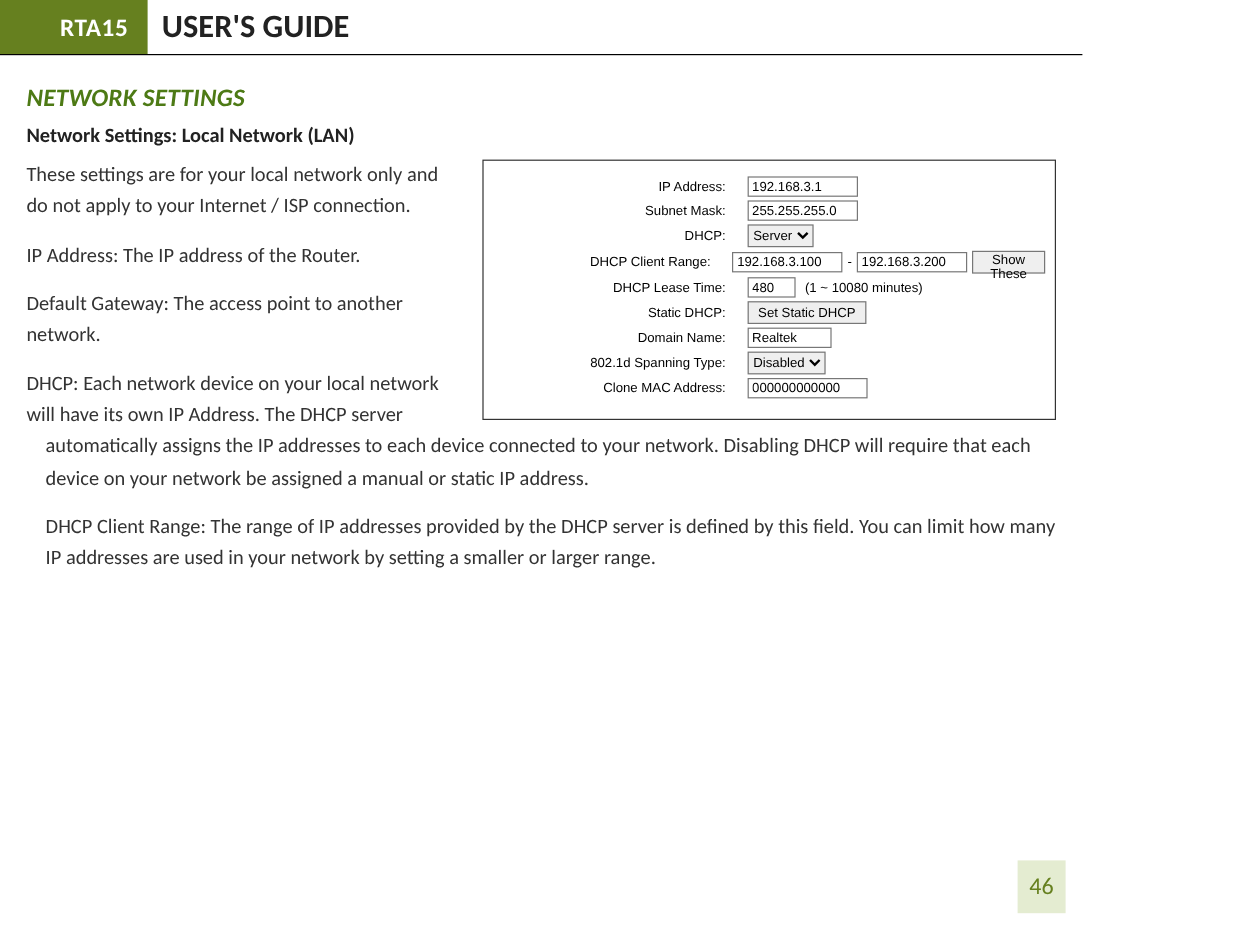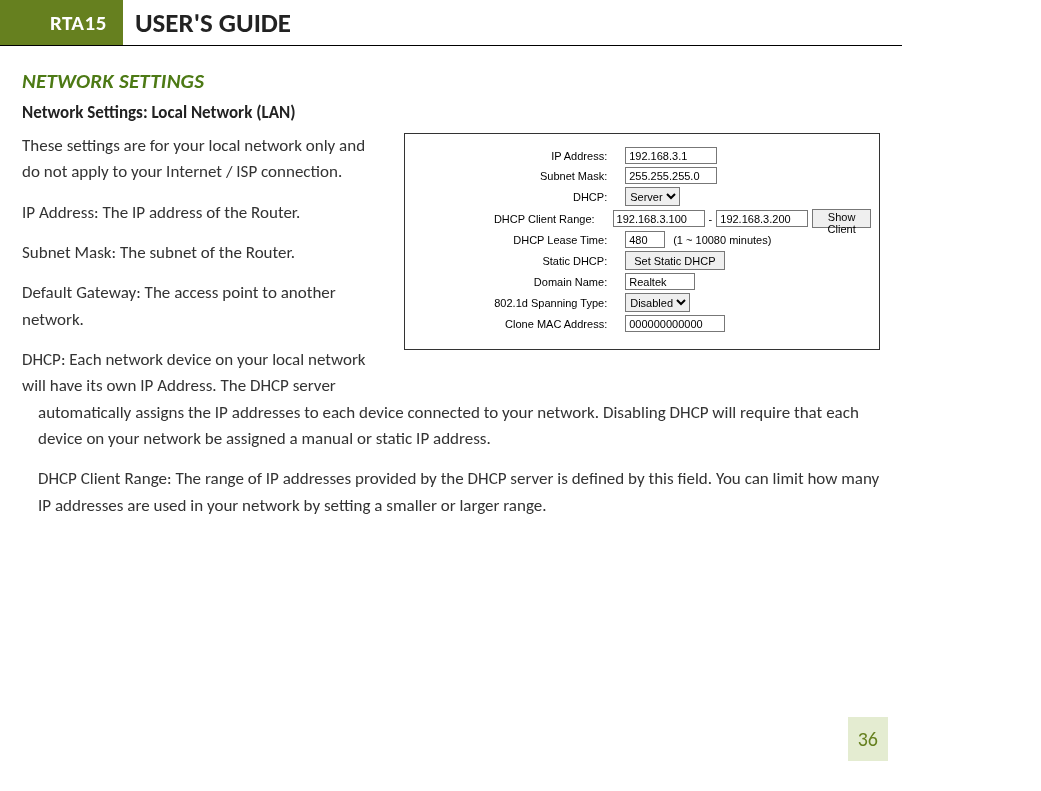--- a/index.html
+++ b/index.html
@@ -177,21 +177,20 @@
     <hr class="header-rule">
   </div>
 
   <div class="section-head">NETWORK SETTINGS</div>
   <div class="subhead">Network Settings: Local Network (LAN)</div>
 
   <div class="content-row">
     <div class="left-col">
       <p class="para">These settings are for your local network only and do not apply to your Internet / ISP connection.</p>
       <p class="para">IP Address: The IP address of the Router.</p>
-      <p class="para">Subnet Mask: The subnet of the Router.</p>
       <p class="para">Default Gateway: The access point to another network.</p>
       <p class="para" style="margin-bottom:0">DHCP: Each network device on your local network will have its own IP Address.  The DHCP server</p>
     </div>
 
     <div class="right-col">
       <div class="panel">
 
         <div class="form-row">
           <div class="lbl">IP Address:</div>
           <div class="ctl">
@@ -215,21 +214,21 @@
             </select>
           </div>
         </div>
 
         <div class="form-row">
           <div class="lbl">DHCP Client Range:</div>
           <div class="ctl">
             <input type="text" class="inp-ip-wide" value="192.168.3.100" style="">
             <span>-</span>
             <input type="text" class="inp-ip-wide" value="192.168.3.200" style="">
-            <button>Show Client</button>
+            <button>Show These</button>
           </div>
         </div>
 
         <div class="form-row">
           <div class="lbl">DHCP Lease Time:</div>
           <div class="ctl">
             <input type="text" class="inp-time" value="480" style="">
             <span class="hint">(1 ~ 10080 minutes)</span>
           </div>
         </div>
@@ -264,15 +263,15 @@
             </div>
         </div>
 
       </div>
     </div>
   </div>
 
   <p class="full-para" style="margin-top:0">automatically assigns the IP addresses to each device connected to your network.  Disabling DHCP will require that each device on your network be assigned a manual or static IP address.</p>
   <p class="full-para">DHCP Client Range: The range of IP addresses provided by the DHCP server is defined by this field.  You can limit how many IP addresses are used in your network by setting a smaller or larger range.</p>
 
-  <div class="page-num-box">36</div>
+  <div class="page-num-box">46</div>
 
 </div>
 
 </body></html>

